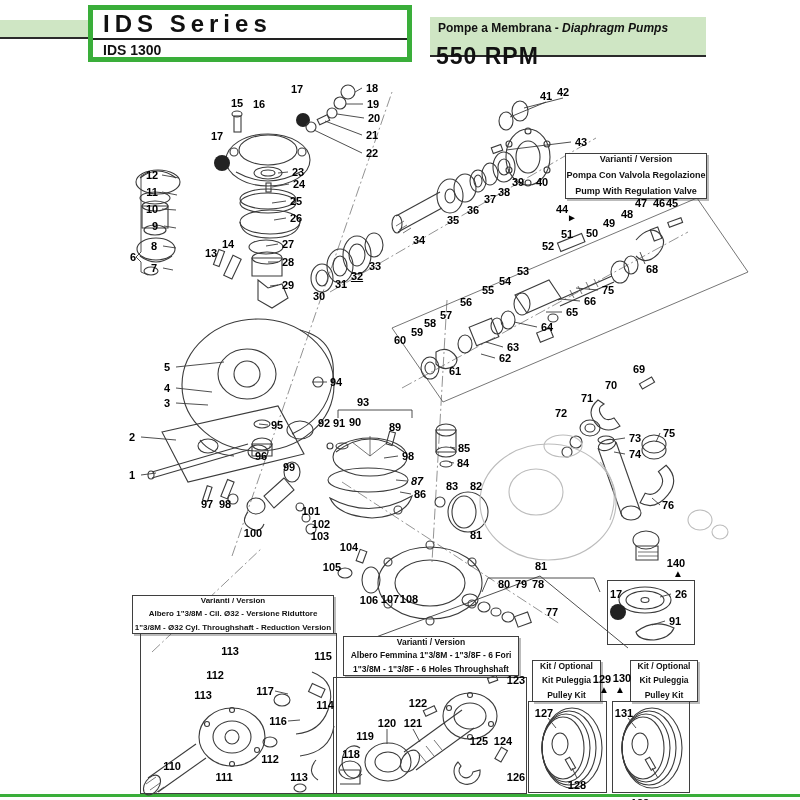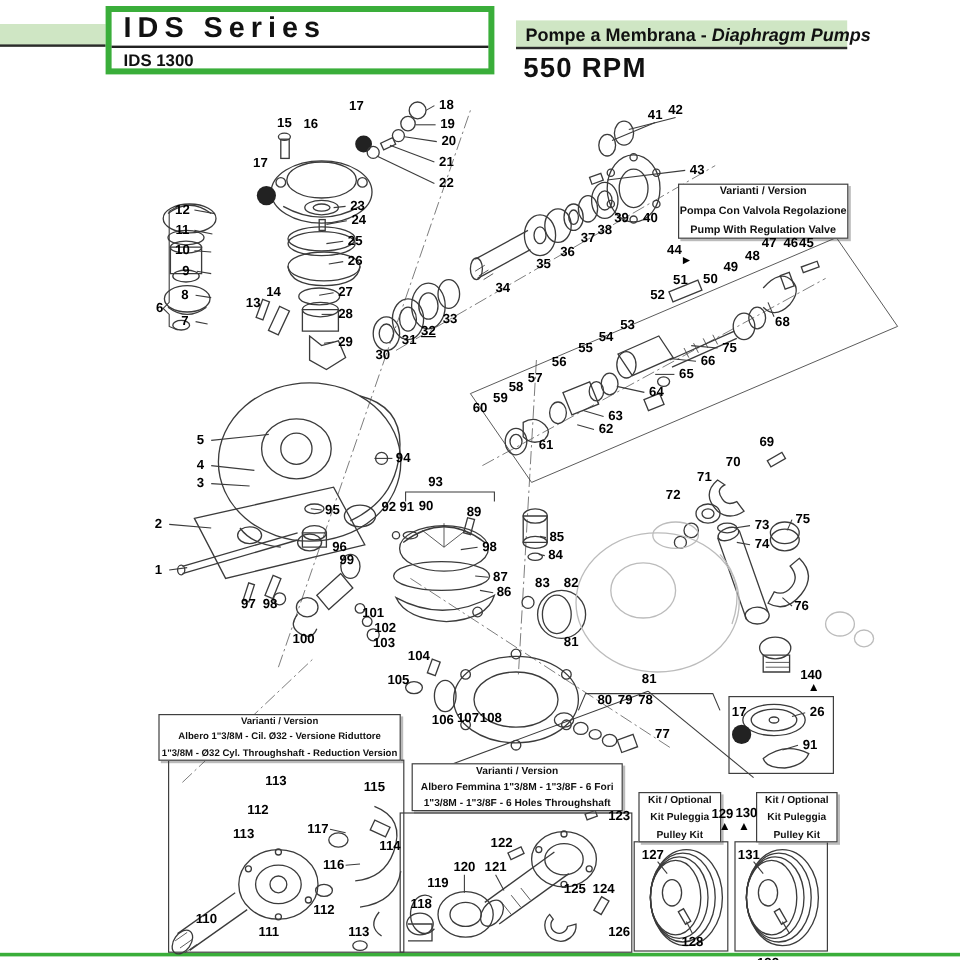--- a/index.html
+++ b/index.html
@@ -1,22 +1,22 @@
 <!DOCTYPE html>
 <html><head>
 <meta charset="utf-8">
 <style>
   html,body{margin:0;padding:0;background:#fff}
   #page{position:relative;width:800px;height:800px;background:#fff;overflow:hidden;
         font-family:"Liberation Sans",sans-serif;color:#111}
   
   .band{position:absolute;background:#cfe6c4;border-bottom:2px solid #2b2b2b;box-sizing:border-box}
   #band-left{left:0;top:20px;width:92px;height:19px}
-  #band-right{left:430px;top:17px;width:276px;height:24px;padding:4px 0 16px 8px;
-              font-size:15px;font-weight:bold;white-space:nowrap}
+  #band-right{left:430px;top:17px;width:276px;height:40px;padding:4px 0 16px 8px;
+              font-size:12px;font-weight:bold;white-space:nowrap}
   #band-right i{font-style:italic}
   #series-box{position:absolute;left:88px;top:5px;width:324px;height:57px;border:5px solid #3aae3a;
               background:#fff;box-sizing:border-box;z-index:3}
   #series-title{font-size:24px;font-weight:bold;letter-spacing:5px;padding:1px 0 0 10px;line-height:26px}
   #series-divider{border-top:2px solid #222;margin-top:1px}
   #series-model{font-size:14px;font-weight:bold;padding:2px 0 0 10px}
   #rpm{position:absolute;left:436px;top:43px;font-size:23px;font-weight:bold;letter-spacing:1px}
   #bottom-rule{position:absolute;left:0;top:794px;width:800px;height:3px;background:#3aae3a}
   
   .vbox{position:absolute;border:1.5px solid #3f3f3f;background:#fff;text-align:center;font-weight:bold;
@@ -520,53 +520,53 @@
       <div class="pn" style="left: 635px; top: 454px;">74</div>
       <div class="pn" style="left: 669px; top: 433px;">75</div>
       <div class="pn" style="left: 668px; top: 505px;">76</div>
       <div class="pn" style="left: 167px; top: 367px;">5</div>
       <div class="pn" style="left: 167px; top: 388px;">4</div>
       <div class="pn" style="left: 167px; top: 403px;">3</div>
       <div class="pn" style="left: 132px; top: 437px;">2</div>
       <div class="pn" style="left: 132px; top: 475px;">1</div>
       <div class="pn" style="left: 336px; top: 382px;">94</div>
       <div class="pn" style="left: 277px; top: 425px;">95</div>
-      <div class="pn" style="left: 274px; top: 456px; padding-left: 18px;">96</div>
+      <div class="pn" style="left: 252px; top: 456px; padding-left: 18px;">96</div>
       <div class="pn" style="left: 207px; top: 504px;">97</div>
       <div class="pn" style="left: 225px; top: 504px;">98</div>
       <div class="pn" style="left: 289px; top: 467px;">99</div>
       <div class="pn" style="left: 253px; top: 533px;">100</div>
       <div class="pn" style="left: 311px; top: 511px;">101</div>
       <div class="pn" style="left: 321px; top: 524px;">102</div>
       <div class="pn" style="left: 320px; top: 536px;">103</div>
       <div class="pn" style="left: 363px; top: 402px;">93</div>
       <div class="pn" style="left: 324px; top: 423px;">92</div>
       <div class="pn" style="left: 339px; top: 423px;">91</div>
       <div class="pn" style="left: 355px; top: 422px;">90</div>
       <div class="pn" style="left: 395px; top: 427px;">89</div>
       <div class="pn" style="left: 408px; top: 456px;">98</div>
-      <div class="pn" style="left: 417px; top: 481px;">87</div>
+      <div class="pn" style="left: 417px; top: 481px; font-style: italic;">87</div>
       <div class="pn" style="left: 420px; top: 494px;">86</div>
       <div class="pn" style="left: 464px; top: 448px;">85</div>
       <div class="pn" style="left: 463px; top: 463px;">84</div>
       <div class="pn" style="left: 452px; top: 486px;">83</div>
       <div class="pn" style="left: 476px; top: 486px;">82</div>
       <div class="pn" style="left: 476px; top: 535px;">81</div>
       <div class="pn" style="left: 349px; top: 547px;">104</div>
       <div class="pn" style="left: 332px; top: 567px;">105</div>
       <div class="pn" style="left: 369px; top: 600px;">106</div>
       <div class="pn" style="left: 390px; top: 599px;">107</div>
       <div class="pn" style="left: 409px; top: 599px;">108</div>
       <div class="pn" style="left: 541px; top: 566px;">81</div>
       <div class="pn" style="left: 504px; top: 584px;">80</div>
       <div class="pn" style="left: 521px; top: 584px;">79</div>
       <div class="pn" style="left: 538px; top: 584px;">78</div>
       <div class="pn" style="left: 552px; top: 612px;">77</div>
       <div class="pn" style="left: 230px; top: 651px;">113</div>
-      <div class="pn" style="left: 312px; top: 656px;">115</div>
+      <div class="pn" style="left: 323px; top: 656px;">115</div>
       <div class="pn" style="left: 215px; top: 675px;">112</div>
       <div class="pn" style="left: 265px; top: 691px;">117</div>
       <div class="pn" style="left: 203px; top: 695px;">113</div>
       <div class="pn" style="left: 325px; top: 705px;">114</div>
       <div class="pn" style="left: 278px; top: 721px;">116</div>
       <div class="pn" style="left: 172px; top: 731px; margin-top: 35px;">110</div>
       <div class="pn" style="left: 270px; top: 759px;">112</div>
       <div class="pn" style="left: 224px; top: 777px;">111</div>
       <div class="pn" style="left: 299px; top: 777px;">113</div>
       <div class="pn" style="left: 516px; top: 680px;">123</div>

